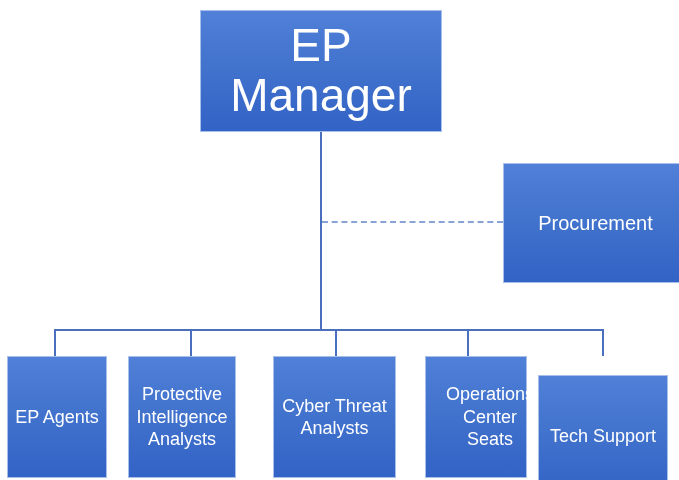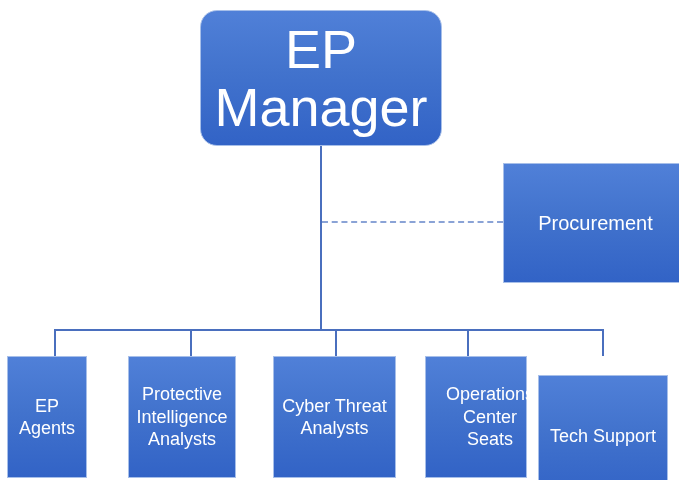--- a/index.html
+++ b/index.html
@@ -22,37 +22,36 @@
     border: 1.5px solid #a7bfe9;
     color: #ffffff;
     display: flex;
     align-items: center;
     justify-content: center;
     text-align: center;
     padding: 2px 4px;
   }
   .root-box {
     left: 200px; top: 10px;
-    width: 242px; height: 136px;
-    font-size: 54px;
+    width: 242px; height: 122px;
+    font-size: 46px;
     line-height: 1.08;
-    border-radius: 17px;
   }
   .staff-box {
     left: 503px; top: 163px;
     width: 185px; height: 120px;
     font-size: 20px;
   }
   .child-box {
     top: 356px;
     height: 122px;
     font-size: 18px;
     line-height: 1.25;
   }
-  .child-1 { left: 7px;   width: 80px;  }
+  .child-1 { left: 7px;   width: 100px;  }
   .child-2 { left: 128px; width: 108px; }
   .child-3 { left: 273px; width: 123px; justify-content: flex-end; }
   .child-4 { left: 425px; width: 102px; padding-left: 32px; }
   .child-5 { left: 538px; width: 130px; margin-top: 19px; }
   .connector {
     position: absolute;
     background: #4a6fbe;
   }
   .trunk        { left: 320px; top: 132px; width: 2px;  height: 197px; }
   .rake-h       { left: 54px;  top: 329px; width: 550px; height: 2px; }

